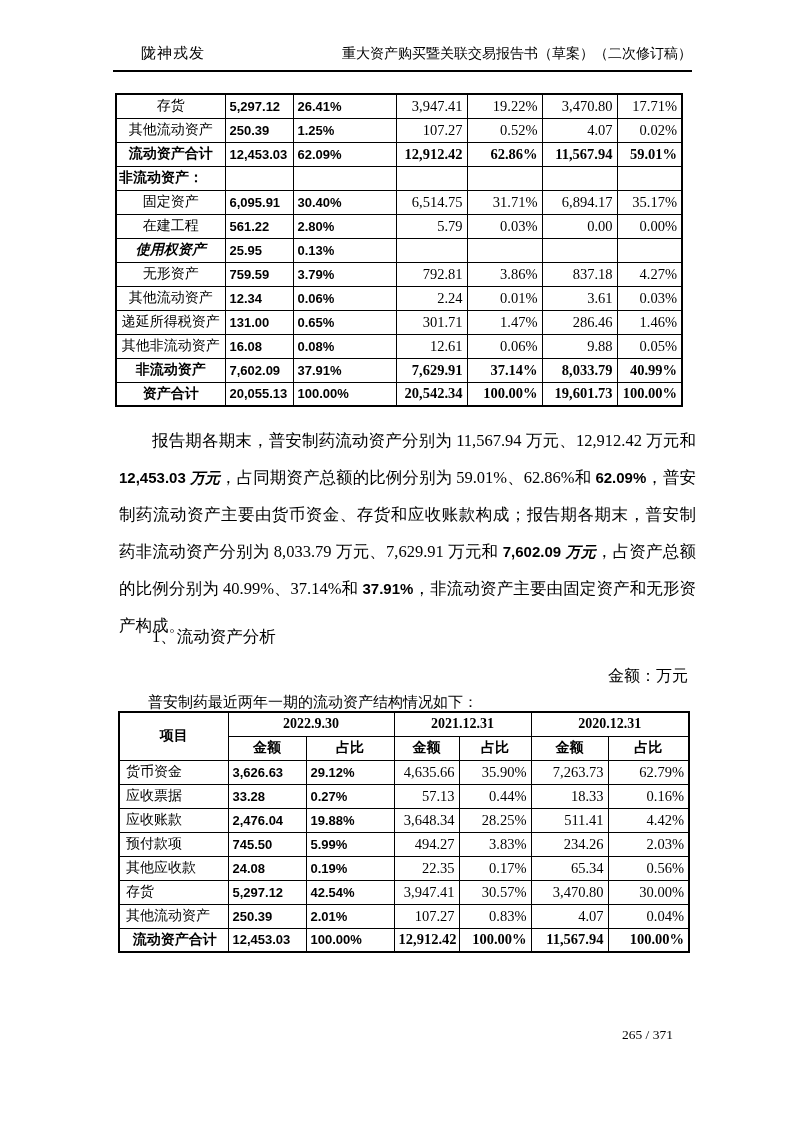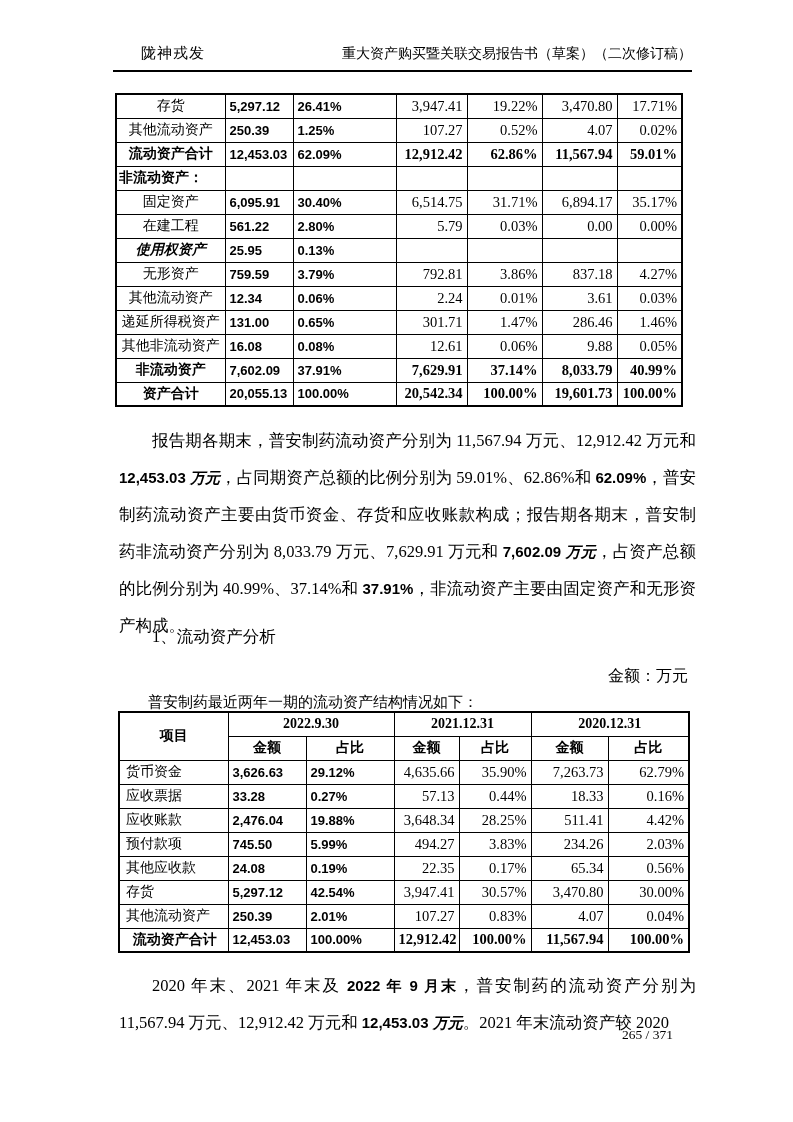--- a/index.html
+++ b/index.html
@@ -292,17 +292,16 @@
           <td class="v22">12,453.03</td>
           <td class="v22">100.00%</td>
           <td class="vser">12,912.42</td>
           <td class="vser">100.00%</td>
           <td class="vser">11,567.94</td>
           <td class="vser">100.00%</td>
         </tr>
       </tbody>
   </table>
 
-  <p class="para" style="top:963px"><span>2020 年末、2021 年末及 </span><span class="b">2022 年 9 月末</span><span>，普安制药的流动资产分别为 11,567.94 万元、12,912.42 万元和 </span><span class="b">12,453.03 </span><span class="b i">万元</span><span>。2021 年末流动资产较 2020</span></p>
 
   <p class="pagenum">265 / 371</p>
 
 </div>
 
 </body></html>

